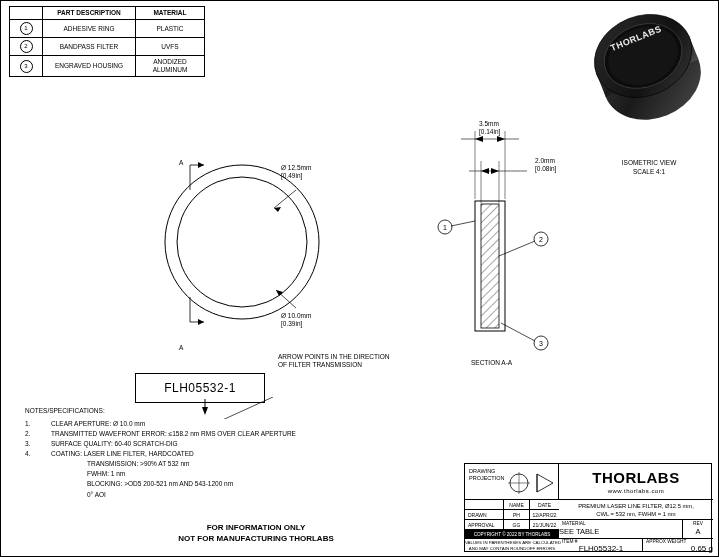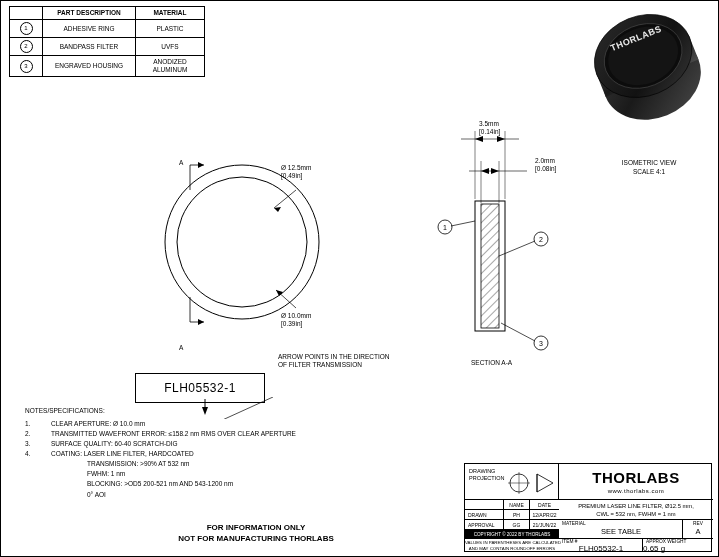--- a/index.html
+++ b/index.html
@@ -297,32 +297,32 @@
       <div style="position:absolute;left:0;top:24px;width:154px;text-align:center;" class="thor-sub">www.thorlabs.com</div>
     </div>
 
     <div class="desc-cell">
       <div style="position:absolute;left:0;top:3px;width:154px;text-align:center;font-size:5.8px;line-height:1.35;white-space:pre;">PREMIUM LASER LINE FILTER, Ø12.5 mm,
 CWL = 532 nm, FWHM = 1 nm</div>
     </div>
 
     <div class="mat-cell">
       <div style="position:absolute;left:3px;top:1px;font-size:4.8px;">MATERIAL</div>
-      <div style="position:absolute;left:0;top:7px;width:124px;text-align:center;font-size:7.5px;">SEE TABLE</div>
+      <div style="position:absolute;left:0;top:7px;width:124px;text-align:left;font-size:7.5px;">SEE TABLE</div>
     </div>
 
     <div class="rev-cell">
       <div style="position:absolute;left:0;top:1px;width:30px;text-align:center;font-size:4.8px;">REV</div>
       <div style="position:absolute;left:0;top:7px;width:30px;text-align:center;font-size:7.5px;">A</div>
     </div>
 
     <div class="item-cell">
       <div style="position:absolute;left:3px;top:0px;font-size:4.8px;">ITEM #</div>
       <div style="position:absolute;left:0;top:5px;width:84px;text-align:center;font-size:8px;">FLH05532-1</div>
     </div>
 
     <div class="wt-cell">
       <div style="position:absolute;left:3px;top:0px;font-size:4.8px;">APPROX WEIGHT</div>
-      <div style="position:absolute;left:0;top:5px;width:70px;text-align:left;font-size:8px;">0.65 g</div>
+      <div style="position:absolute;left:0;top:5px;width:70px;text-align:right;font-size:8px;">0.65 g</div>
     </div>
   </div>
 
 </div>
 
 </body></html>

